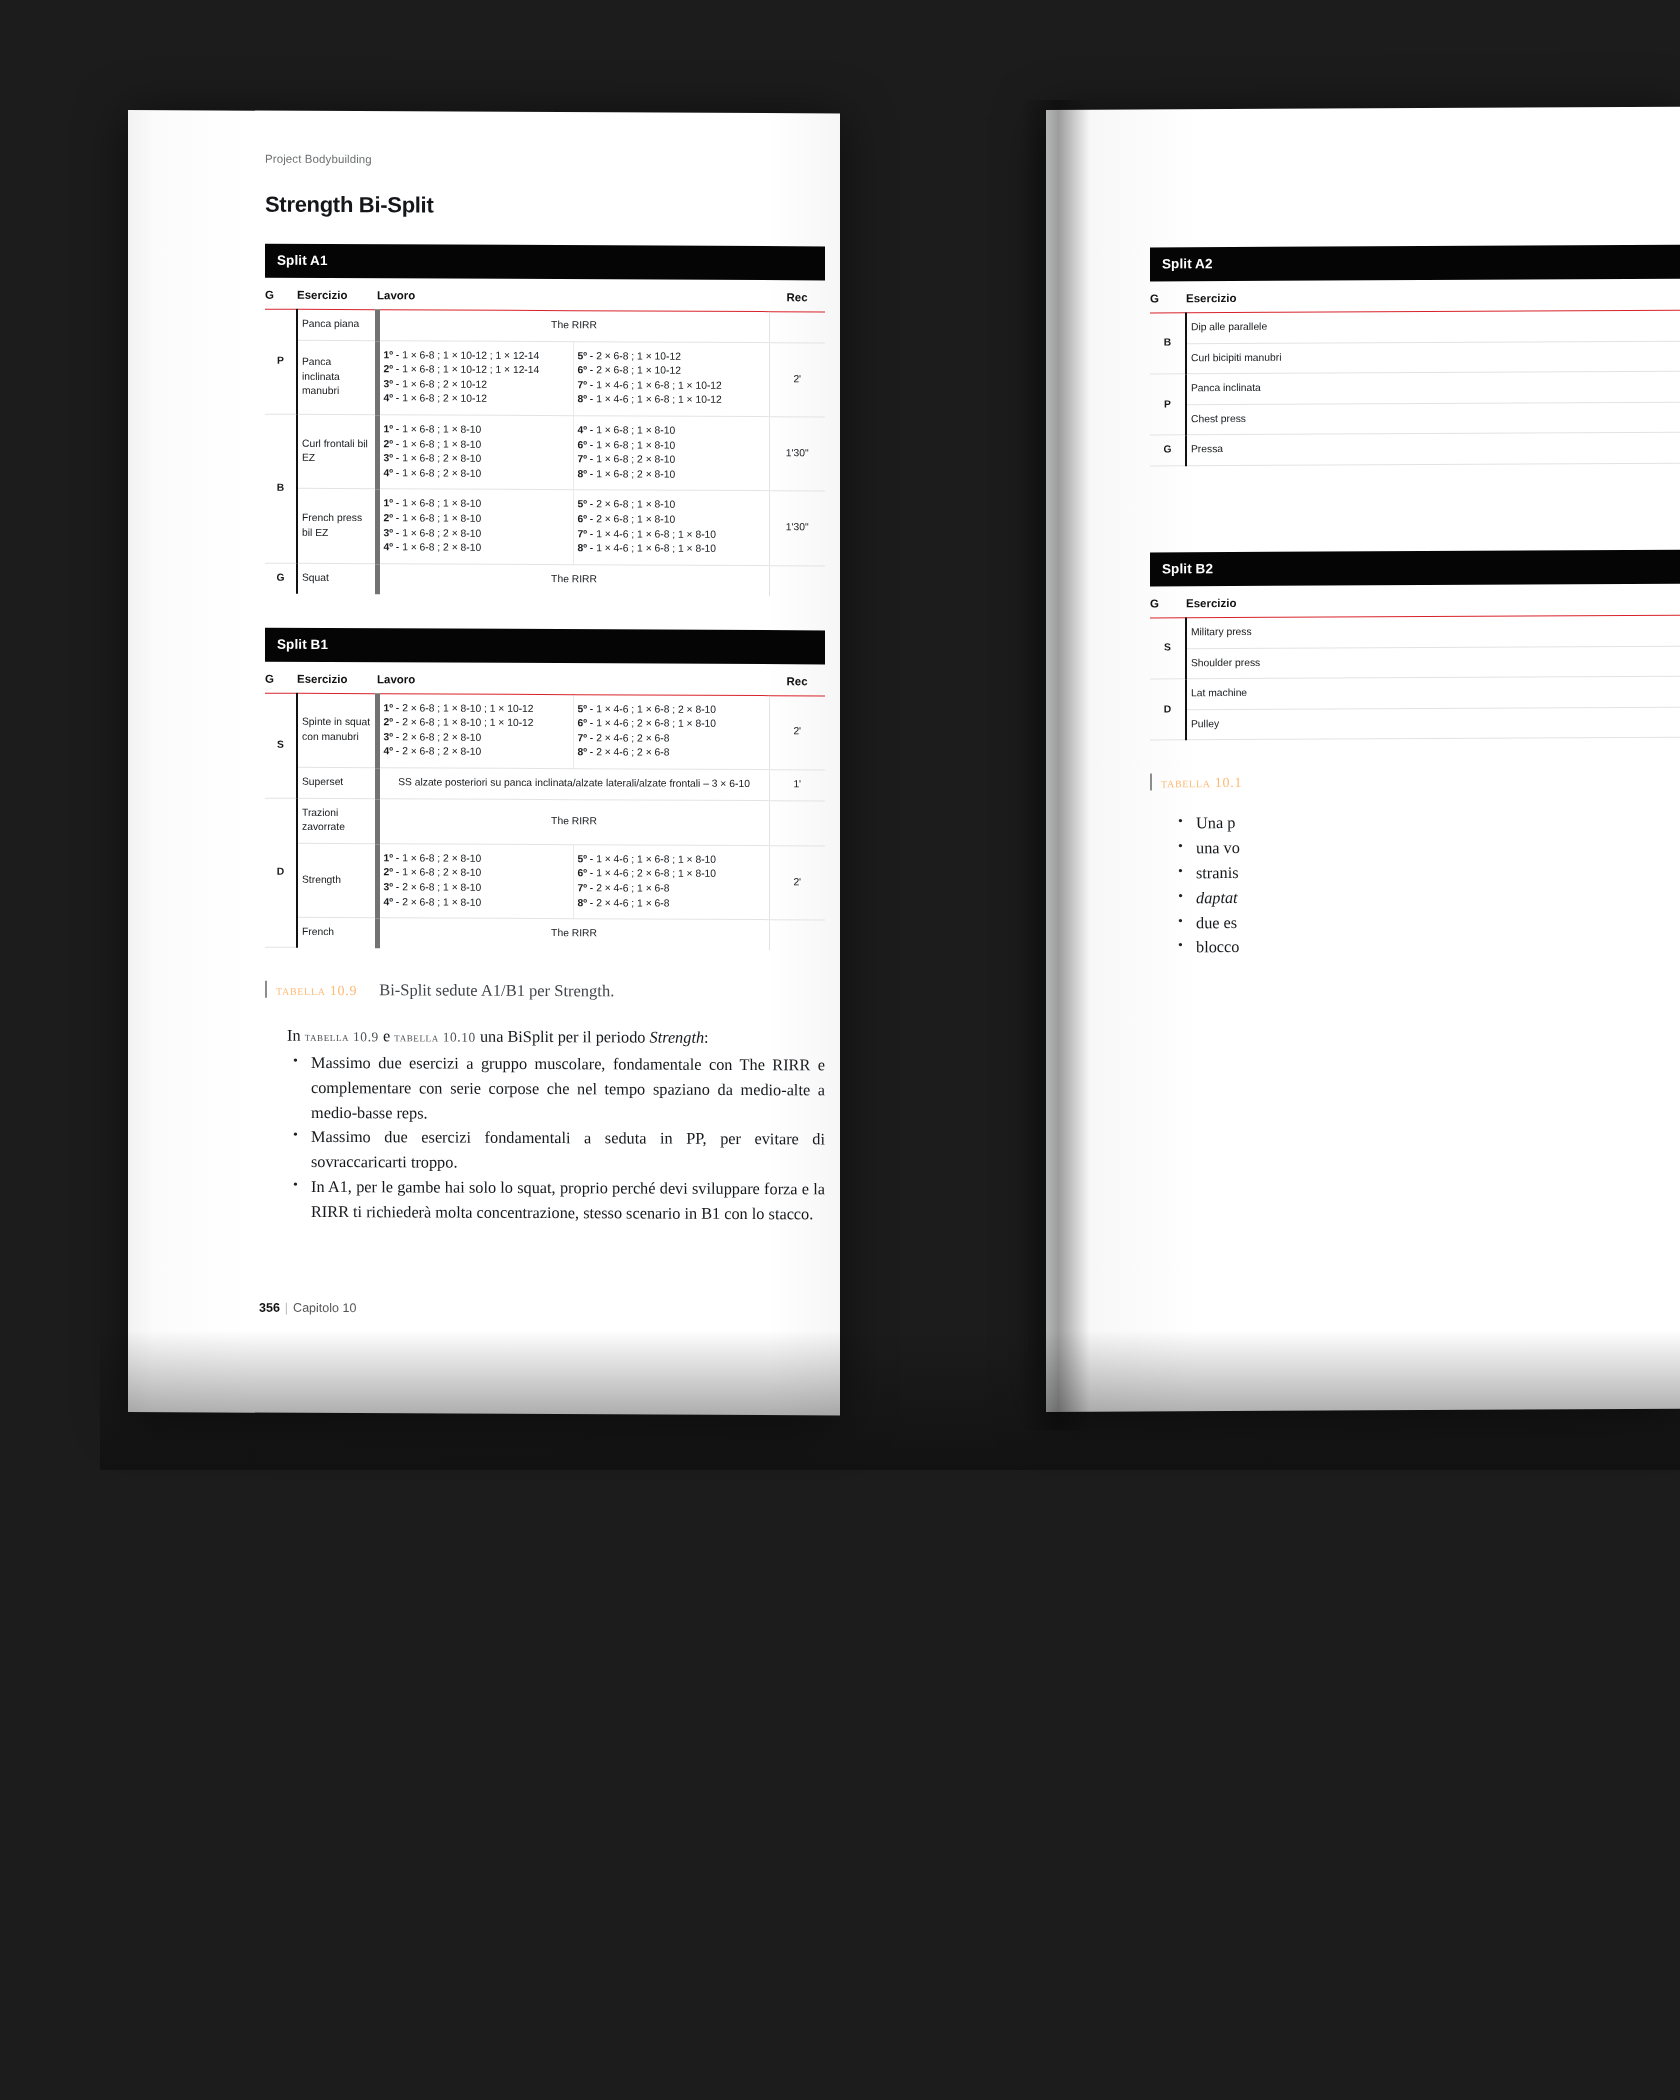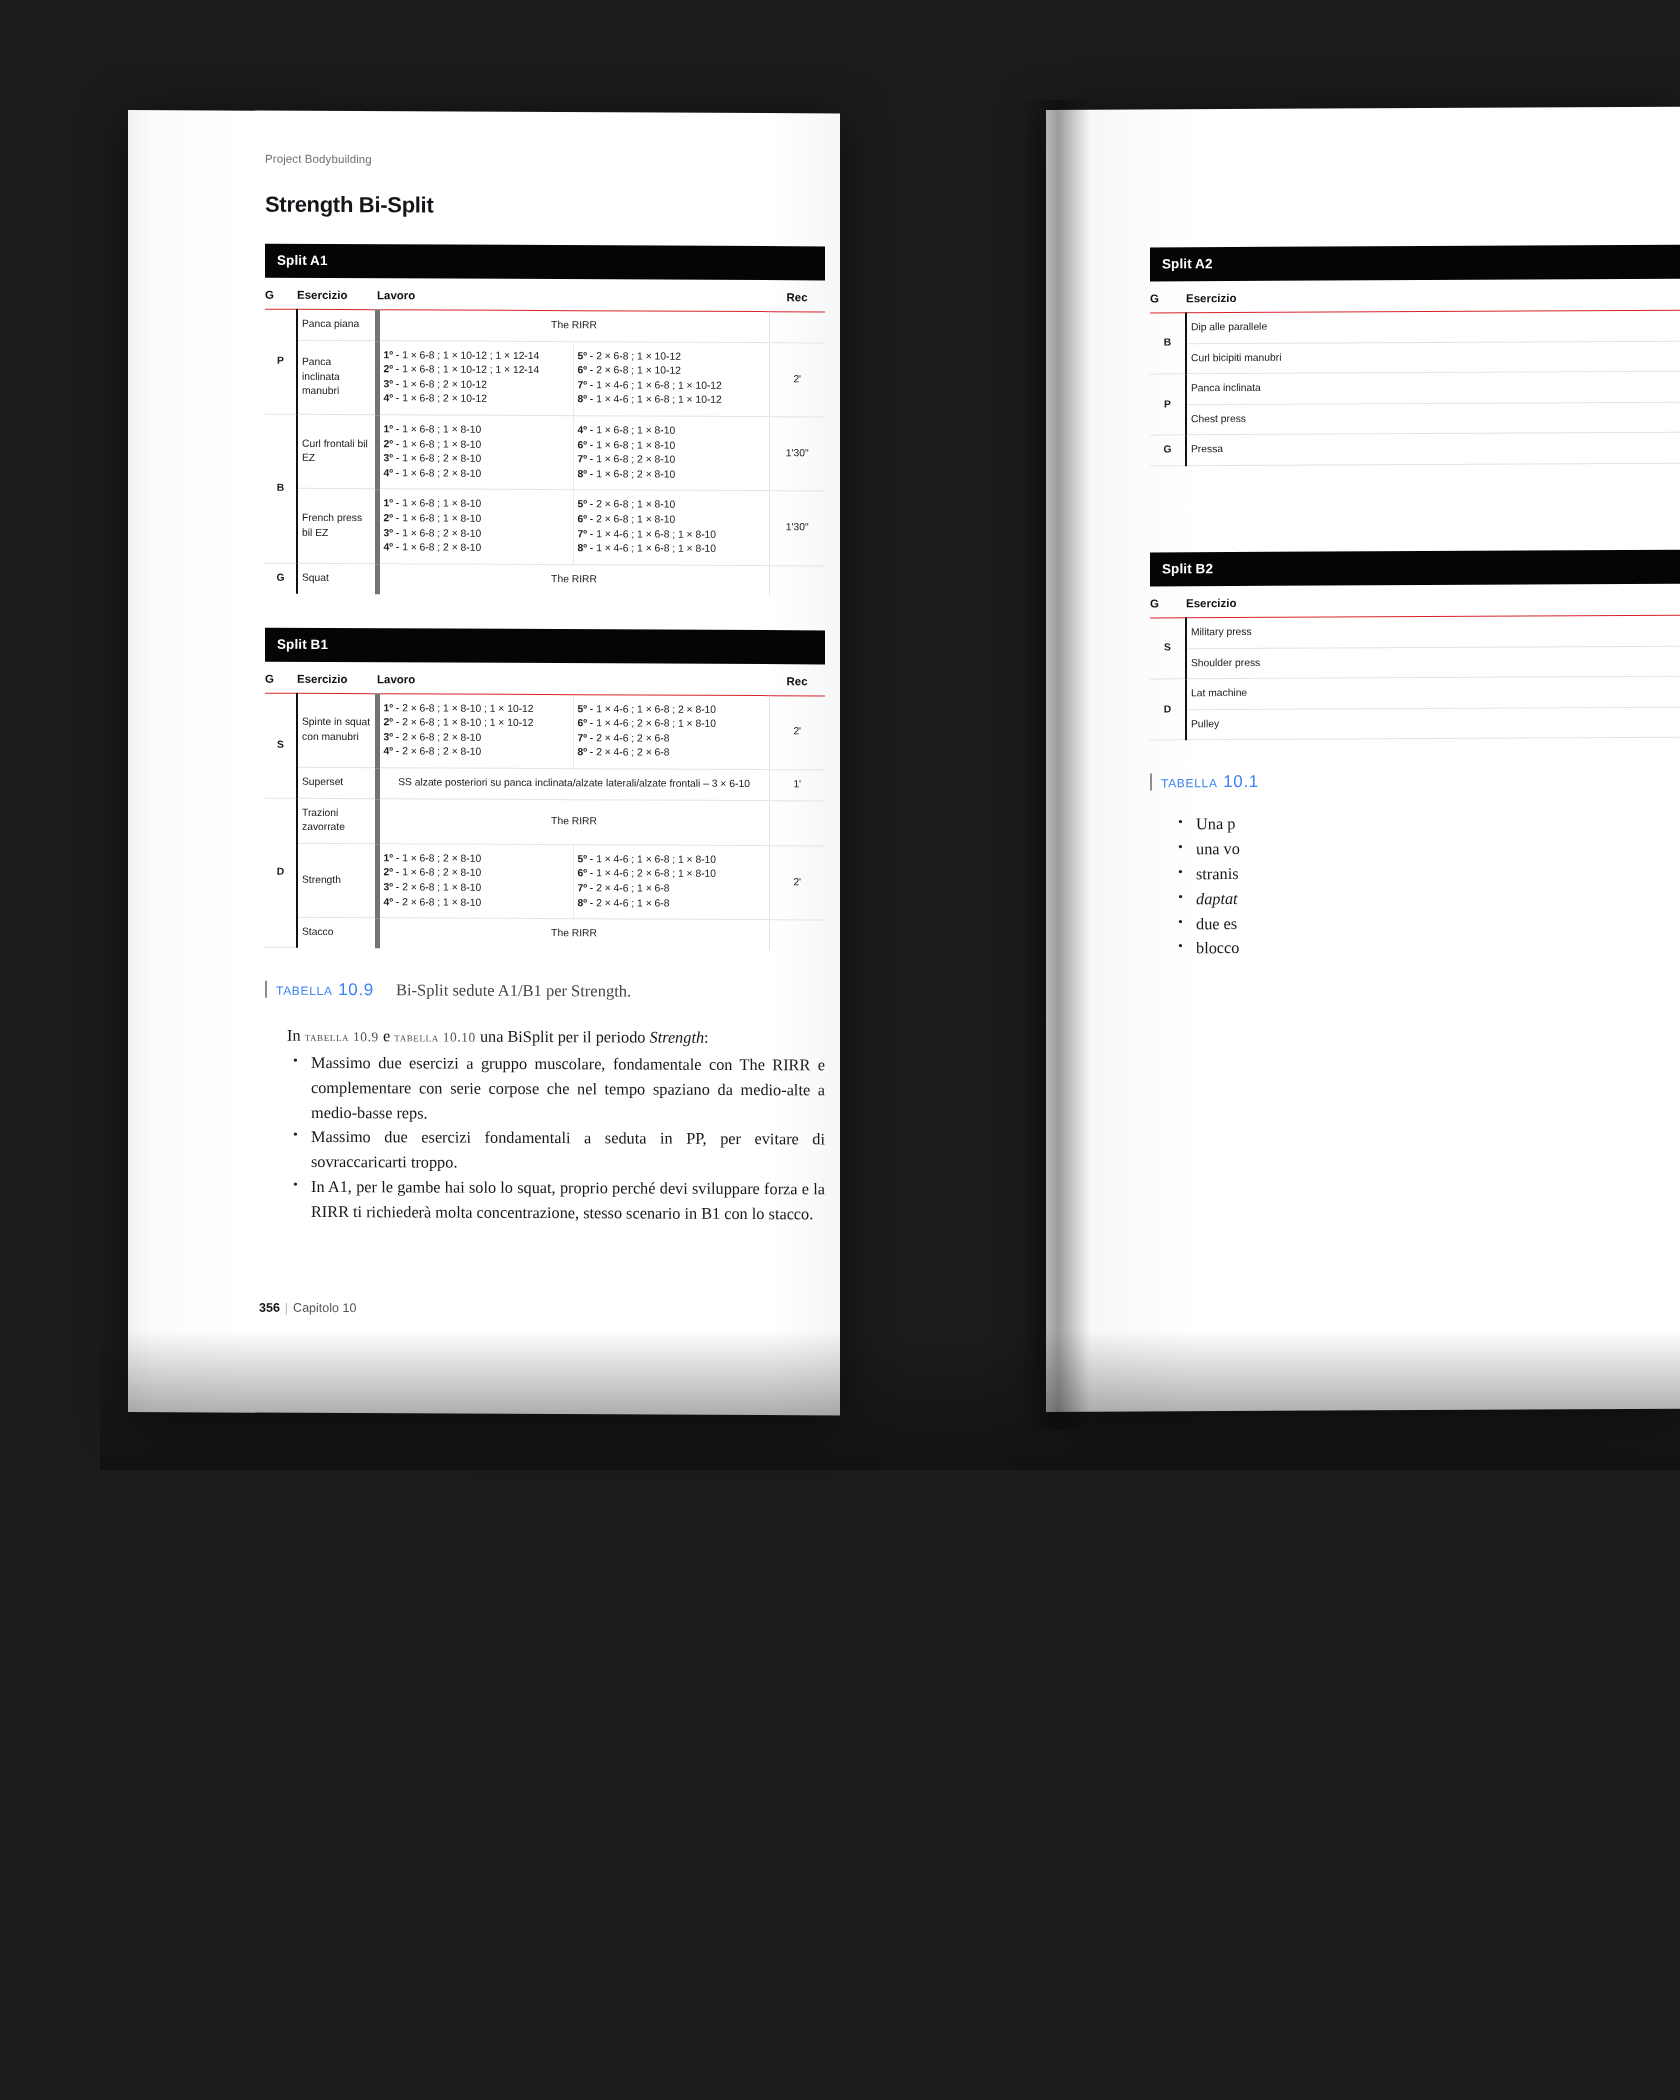--- a/index.html
+++ b/index.html
@@ -106,23 +106,23 @@
   tr.thin-rule td { border-bottom:1px solid #efeff1; }
   .setno { font-weight:bold;margin-top:20px; }
 
   
   .caption {
     margin-top:30px; display:flex; align-items:baseline; gap:0;
     font-family:"Liberation Serif", serif;
   }
   .cap-bar { width:2px; height:17px; background:#8b8d90; margin-right:9px; position:relative; top:3px; }
   .cap-label {
-    font-size:17px; color:#3b82f6; letter-spacing:.7px;
+    font-size:14px; color:#fdba74; letter-spacing:.7px;
     font-variant:small-caps; text-transform:lowercase;
-    font-family:Liberation Sans, sans-serif;
+    font-family:Liberation Serif, serif;
   }
   .cap-text { font-size:16.5px; color:#43464a; margin-left:22px; font-family:"Liberation Serif", serif; }
 
   .body {
     margin-top:24px; font-family:"Liberation Serif", serif;
     font-size:16.3px; color:#16181b; line-height:1.52; text-align:justify;
   }
   .body .lead { text-indent:22px; }
   .sc { font-size:13.4px; letter-spacing:.6px; color:#4e5155; text-transform:lowercase; font-variant:small-caps; }
   ul.bul { list-style:none; margin-top:2px; }
@@ -327,21 +327,21 @@
                   </td>
                 <td class="w-cell">
                     <div><span class="setno">5º</span> - 1 × 4-6 ; 1 × 6-8 ; 1 × 8-10</div>
                     <div><span class="setno">6º</span> - 1 × 4-6 ; 2 × 6-8 ; 1 × 8-10</div>
                     <div><span class="setno">7º</span> - 2 × 4-6 ; 1 × 6-8</div>
                     <div><span class="setno">8º</span> - 2 × 4-6 ; 1 × 6-8</div>
                   </td>
                 <td class="rec-cell">2'</td>
               </tr>
               <tr class="no-rule">
-                <td class="ex-cell">Stacco</td>
+                <td class="ex-cell">French</td>
                 <td class="rirr" colspan="2">The RIRR</td>
                 <td class="rec-cell"></td>
               </tr>
             </tbody>
           </table>
         </div>
 
         <div class="caption">
           <span class="cap-bar"></span>
           <span class="cap-label">Tabella 10.9</span>

